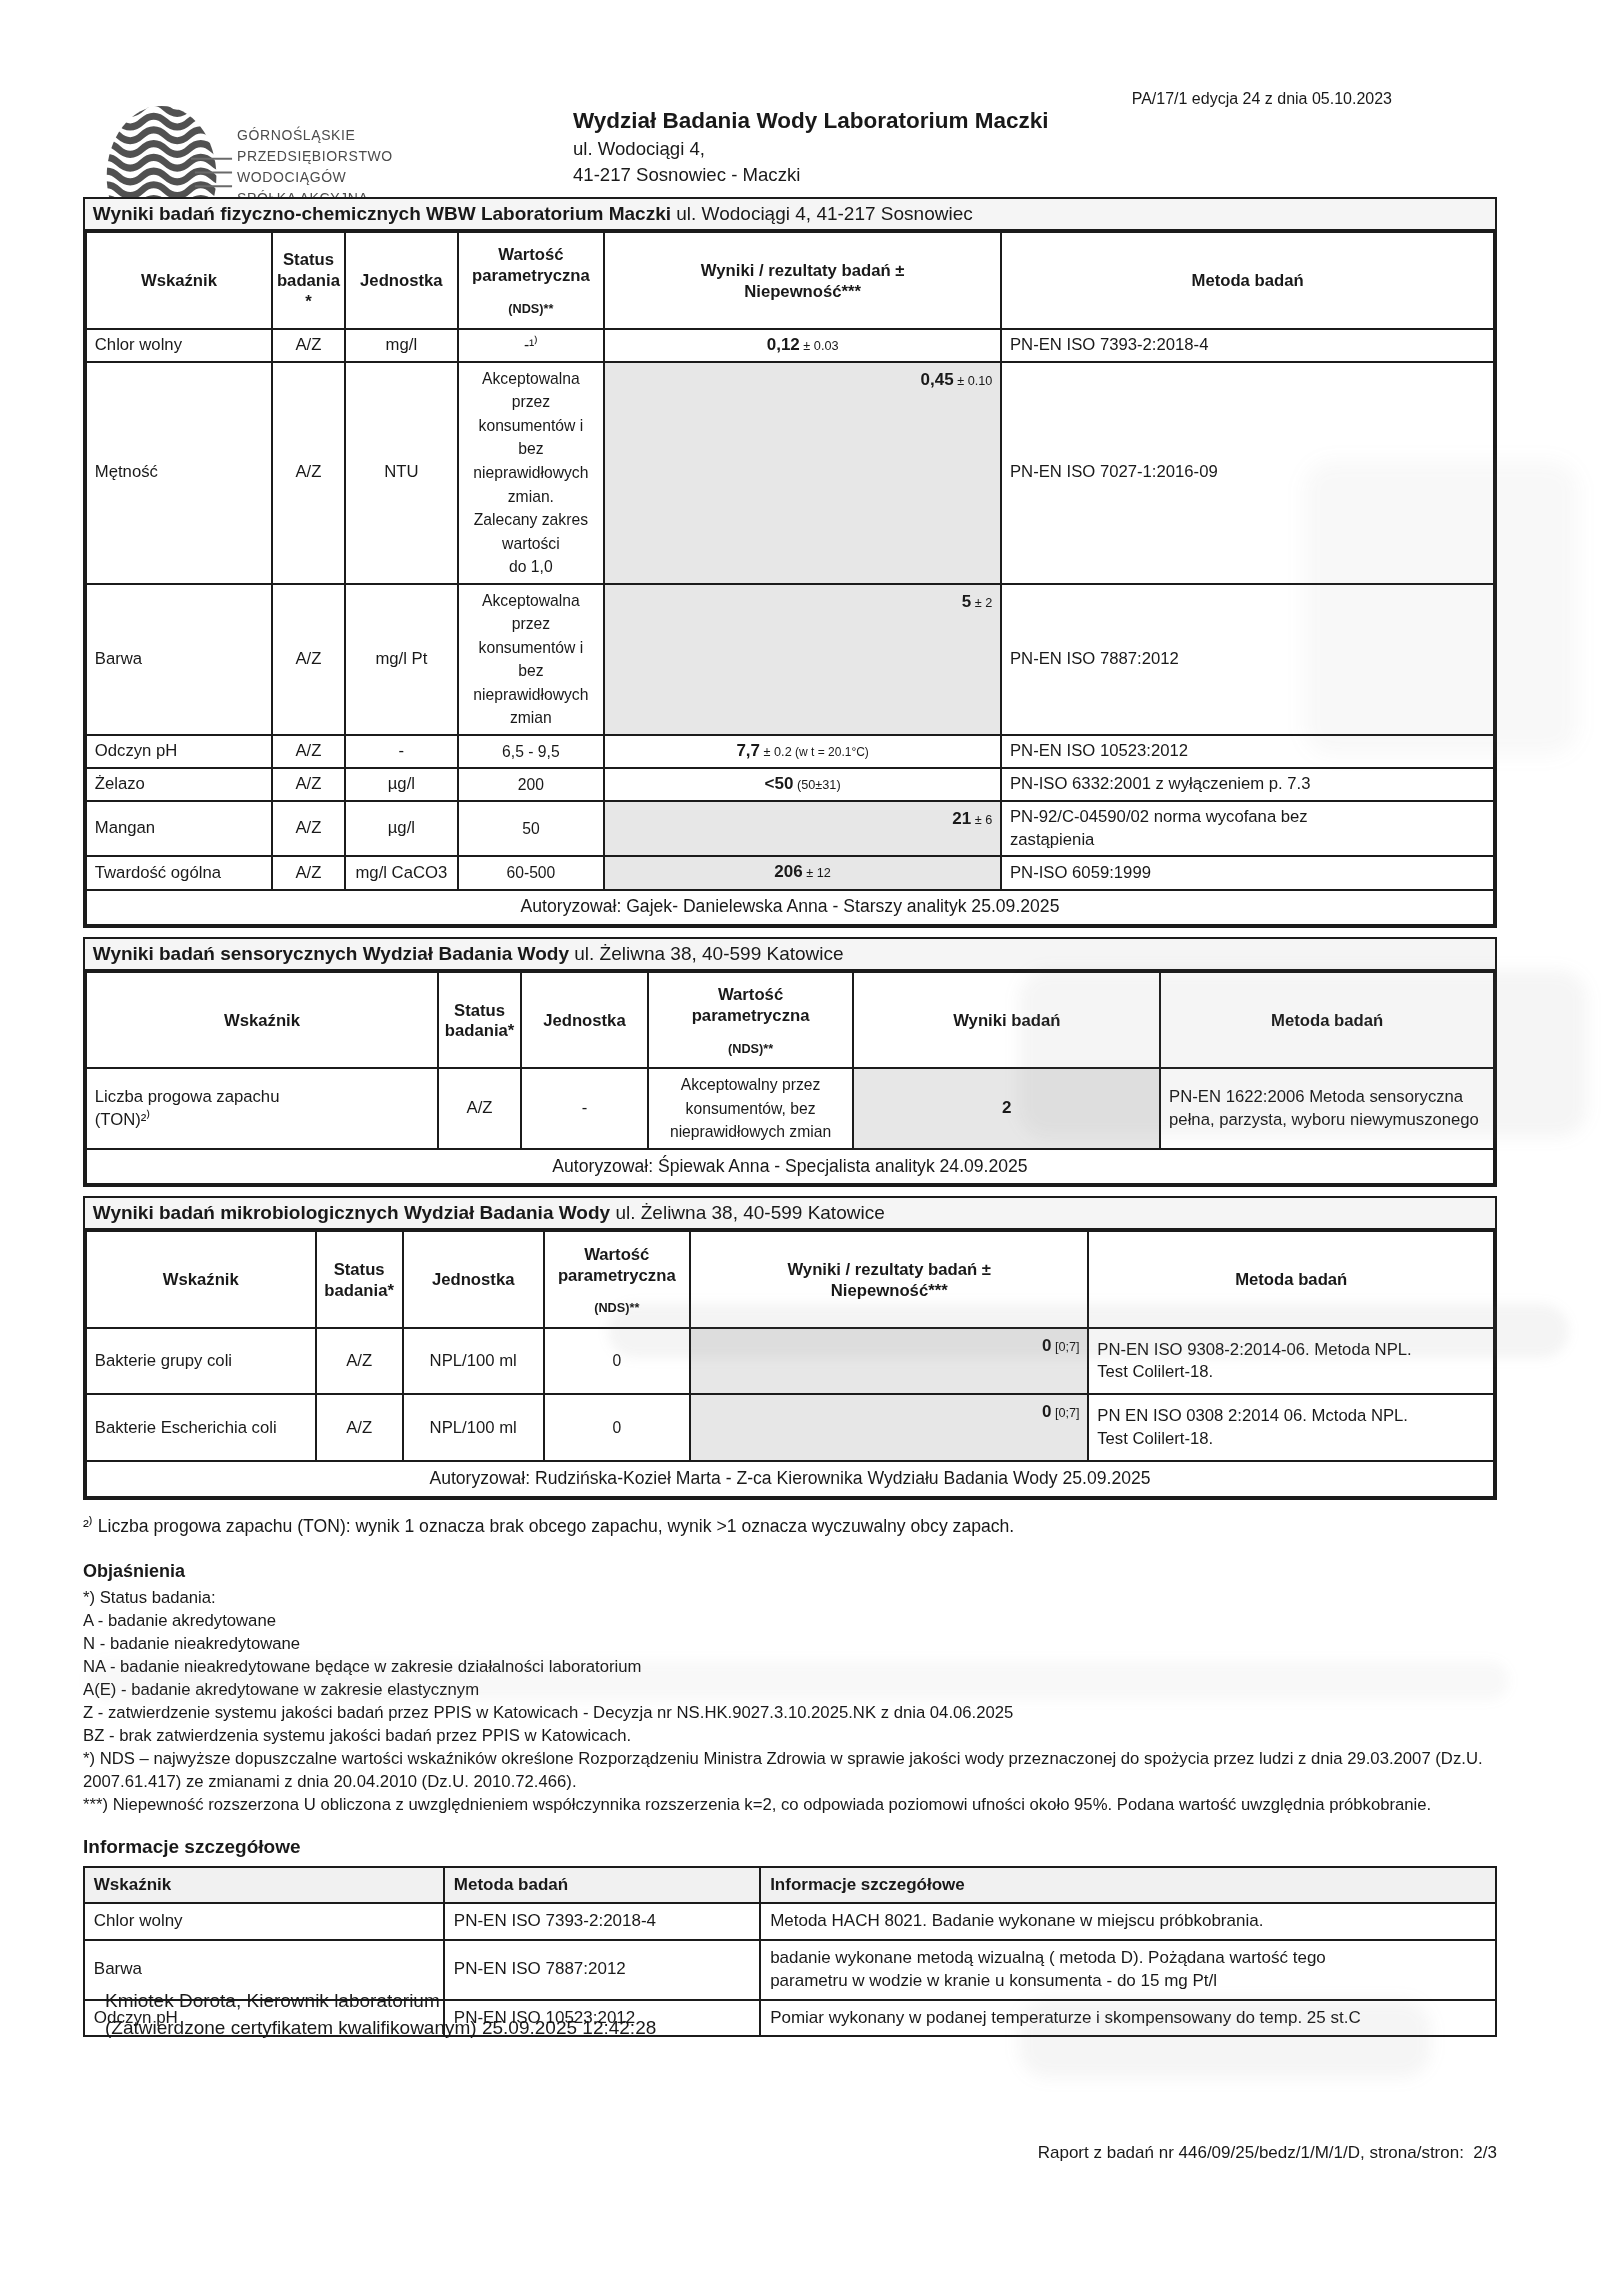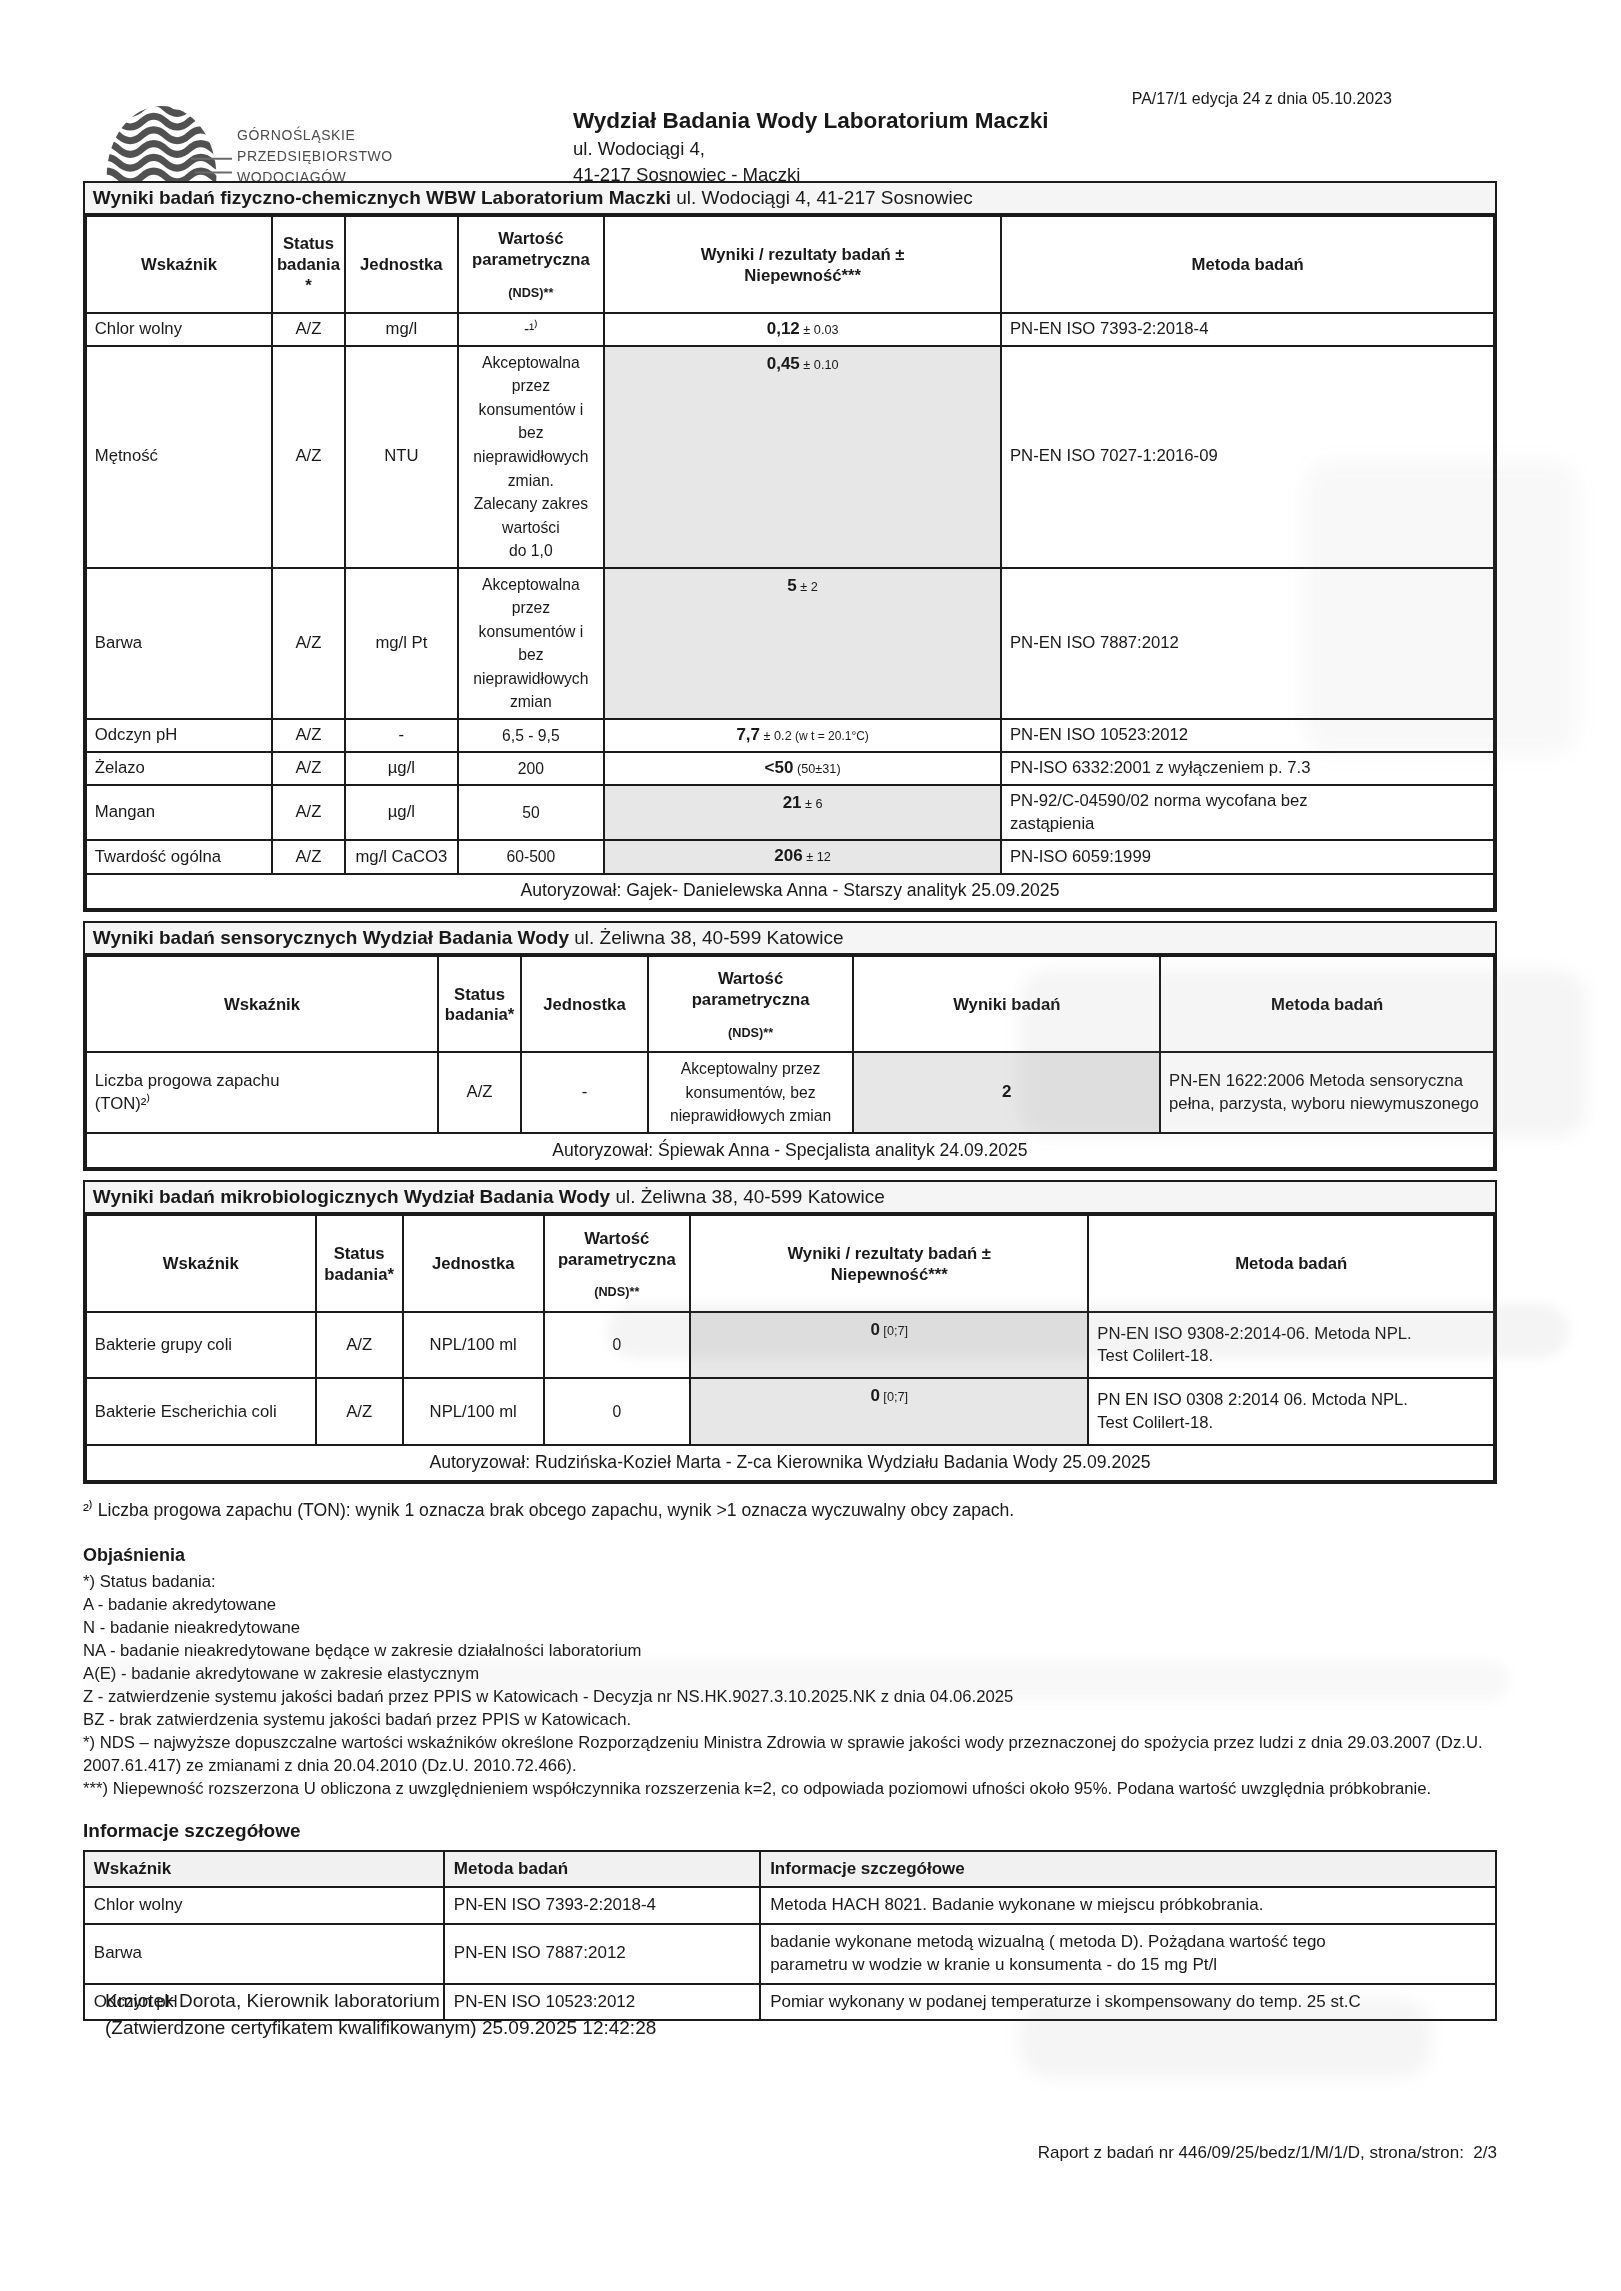--- a/index.html
+++ b/index.html
@@ -1,18 +1,18 @@
 <!DOCTYPE html>
 <html><head>
 <meta charset="utf-8">
 <style>
   html,body{margin:0;padding:0;background:#e8e8e8;}
   body{font-family:"Liberation Sans", sans-serif;color:#191919;}
   .page{position:relative;width:1621px;height:2292px;background:#ffffff;overflow:hidden;}
-  .content{position:absolute;left:83px;top:0;width:1414px;z-index:1;border-radius:27px;}
+  .content{position:absolute;left:83px;top:16px;width:1414px;z-index:1;border-radius:27px;}
 
   
   .doc-ref{position:absolute;top:90px;left:980px;width:412px;text-align:right;font-size:16px;z-index:1;}
   .logo{position:absolute;top:96px;left:93px;z-index:1;}
   .org-lines{position:absolute;top:125px;left:237px;z-index:1;font-size:14px;color:#4c4c4c;letter-spacing:0.6px;line-height:1.5;}
   .lab-block{position:absolute;top:108px;left:573px;width:578px;text-align:left;z-index:1;}
   .lab-title{font-size:22.5px;font-weight:bold;}
   .lab-addr{font-size:18.6px;margin-top:3.9px;}
 
   
@@ -21,21 +21,21 @@
   .section-title{font-size:19px;padding:3.9px 7.8px;border-bottom:2px solid #1b1b1b;background:#f5f5f5;}
   table.rt{width:100%;border-collapse:collapse;table-layout:fixed;}
   .rt th,.rt td{border:2px solid #1b1b1b;font-size:16.7px;vertical-align:middle;word-wrap:break-word;}
   .rt th{font-weight:bold;text-align:center;padding:12.7px 2.9px 9.8px;}
   .rt th span{display:block;line-height:1.25;}
   .rt th span.nds{font-size:12.7px;margin-top:14.7px;}
   .rt td{text-align:center;padding:3.9px 7.8px;white-space:pre-line;line-height:1.35;}
   .rt td:first-child{text-align:left;}
   .rt td:last-child{text-align:left;}
   .rt td:nth-child(4){font-size:15.7px;line-height:1.5;}
-  .rt td.vtop{vertical-align:top;padding-top:5.9px;}
+  .rt td.vtop{vertical-align:top;padding-top:5.9px;text-align:right;}
   .rt td.shade{background:#e7e7e7;}
   .rt .rv{font-weight:bold;font-size:17px;}
   .rt .ru{font-size:12.7px;}
   .rt .rx{font-size:12px;}
   .rt td.auth{text-align:center;font-size:17.6px;padding:4.9px;white-space:normal;}
   .t-phys col:nth-child(1){width:13.2%}.t-phys col:nth-child(2){width:5.2%}.t-phys col:nth-child(3){width:8%}
   .t-phys col:nth-child(4){width:10.4%}.t-phys col:nth-child(5){width:28.2%}.t-phys col:nth-child(6){width:35%}
   .t-sens col:nth-child(1){width:25%}.t-sens col:nth-child(2){width:5.9%}.t-sens col:nth-child(3){width:9%}
   .t-sens col:nth-child(4){width:14.6%}.t-sens col:nth-child(5){width:21.8%}.t-sens col:nth-child(6){width:23.7%}
   .t-micro col:nth-child(1){width:16.3%}.t-micro col:nth-child(2){width:6.2%}.t-micro col:nth-child(3){width:10%}

